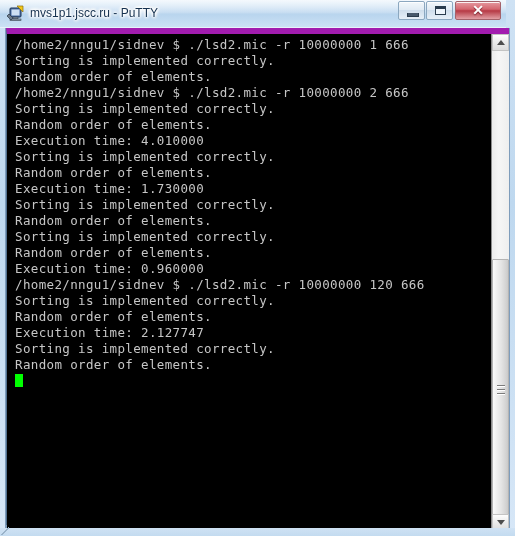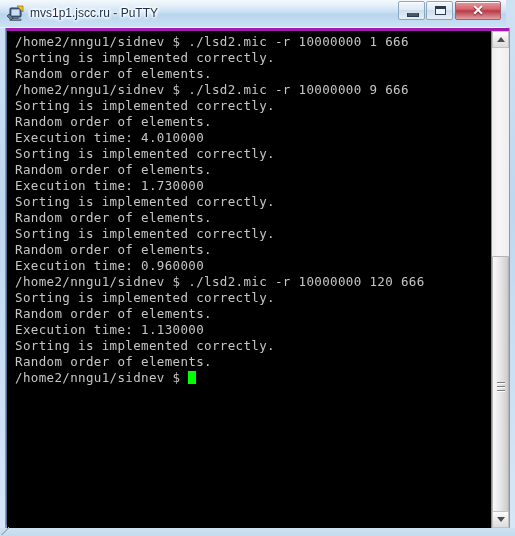--- a/index.html
+++ b/index.html
@@ -139,21 +139,21 @@
     background: #7e9cbb;
     box-sizing: border-box;
   }
   .term-inner {
     position: absolute;
     left: 1px; top: 0px;
     width: 503px;
     height: 497px;
     background: #000000;
     box-sizing: border-box;
-    border-top: 3px solid #a21caf;
+    border-top: 6px solid #a21caf;
     border-left: 1px solid #51708f;
   }
 
   .screen {
     position: absolute;
     left: 0; top: 0;
     width: 485px;
     height: 497px;
     background: #000000;
     overflow: hidden;
@@ -297,39 +297,39 @@
     </div>
   </div>
 
   <div class="term-outer">
     <div class="term-inner">
 
       <div class="screen">
         <div class="line">/home2/nngu1/sidnev $ ./lsd2.mic -r 10000000 1 666</div>
         <div class="line">Sorting is implemented correctly.</div>
         <div class="line">Random order of elements.</div>
-        <div class="line">/home2/nngu1/sidnev $ ./lsd2.mic -r 10000000 9 666</div>
+        <div class="line">/home2/nngu1/sidnev $ ./lsd2.mic -r 10000000 2 666</div>
         <div class="line">Sorting is implemented correctly.</div>
         <div class="line">Random order of elements.</div>
         <div class="line">Execution time: 4.010000</div>
         <div class="line">Sorting is implemented correctly.</div>
         <div class="line">Random order of elements.</div>
         <div class="line">Execution time: 1.730000</div>
         <div class="line">Sorting is implemented correctly.</div>
         <div class="line">Random order of elements.</div>
         <div class="line">Sorting is implemented correctly.</div>
         <div class="line">Random order of elements.</div>
         <div class="line">Execution time: 0.960000</div>
         <div class="line">/home2/nngu1/sidnev $ ./lsd2.mic -r 10000000 120 666</div>
         <div class="line">Sorting is implemented correctly.</div>
         <div class="line">Random order of elements.</div>
-        <div class="line">Execution time: 1.130000</div>
-        <div class="line">Sorting is implemented correctly.</div>
-        <div class="line">Random order of elements.</div>
-        <div class="line"><span>/home2/nngu1/sidnev $ </span><span class="cursor"></span></div>
+        <div class="line">Execution time: 2.127747</div>
+        <div class="line">Sorting is implemented correctly.</div>
+        <div class="line">Random order of elements.</div>
+        <div class="line"><span class="cursor"></span></div>
       </div>
 
       <div class="scrollbar">
         <div class="sb-track"></div>
         <div class="sb-arrow up">
             <i></i>
           </div>
         <div class="sb-thumb">
           <div class="sb-grip">
             <span></span>

